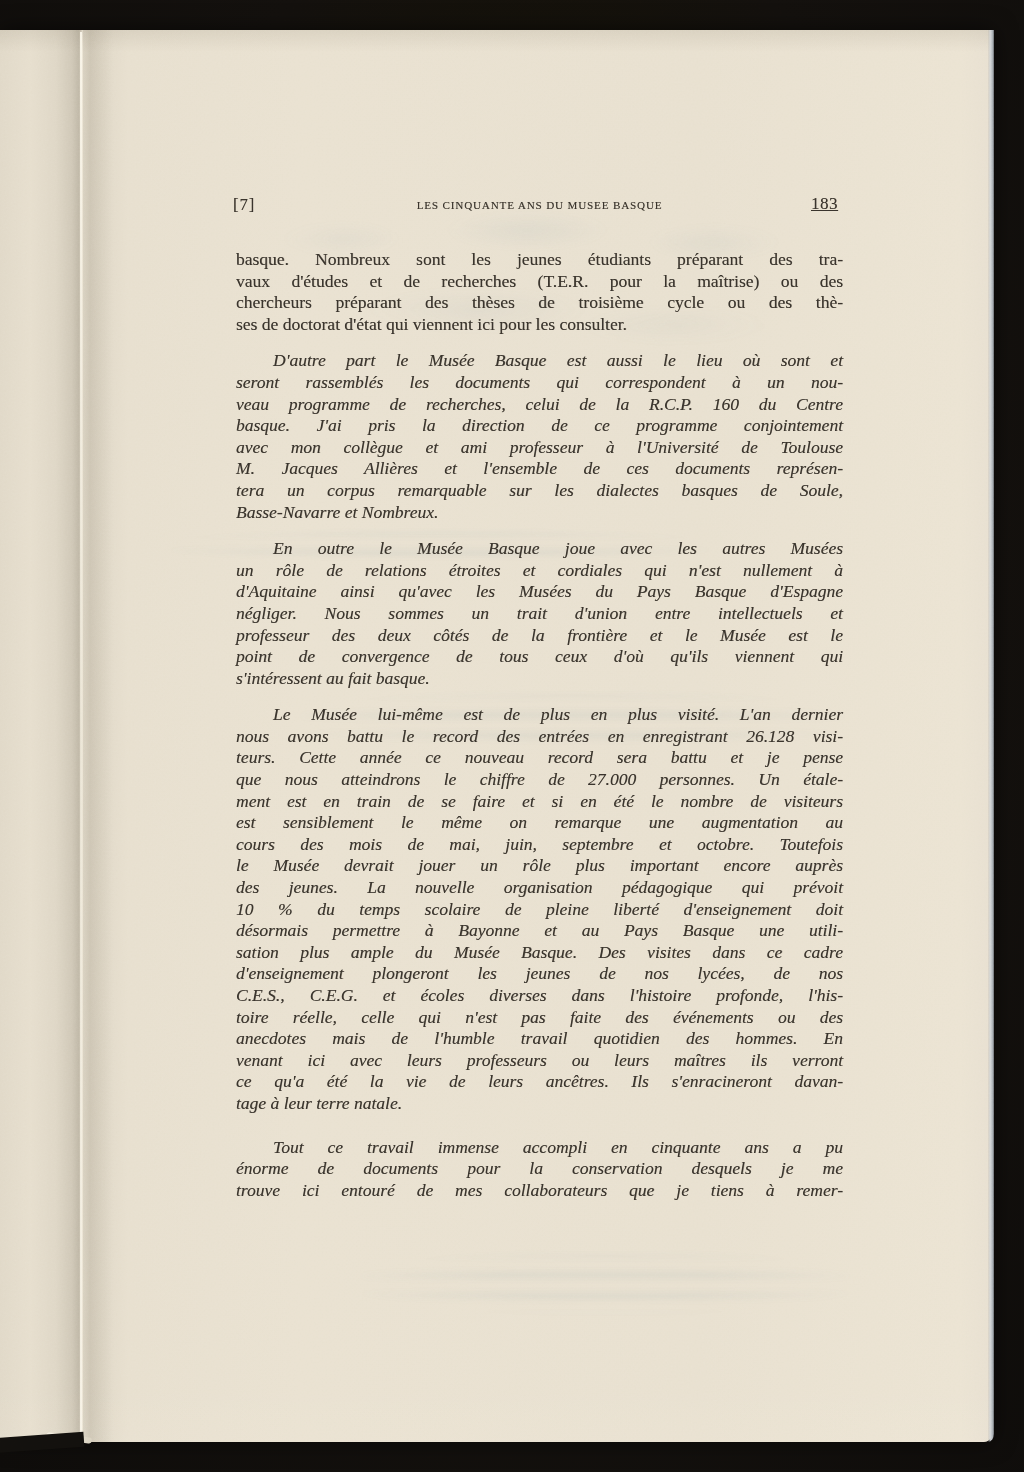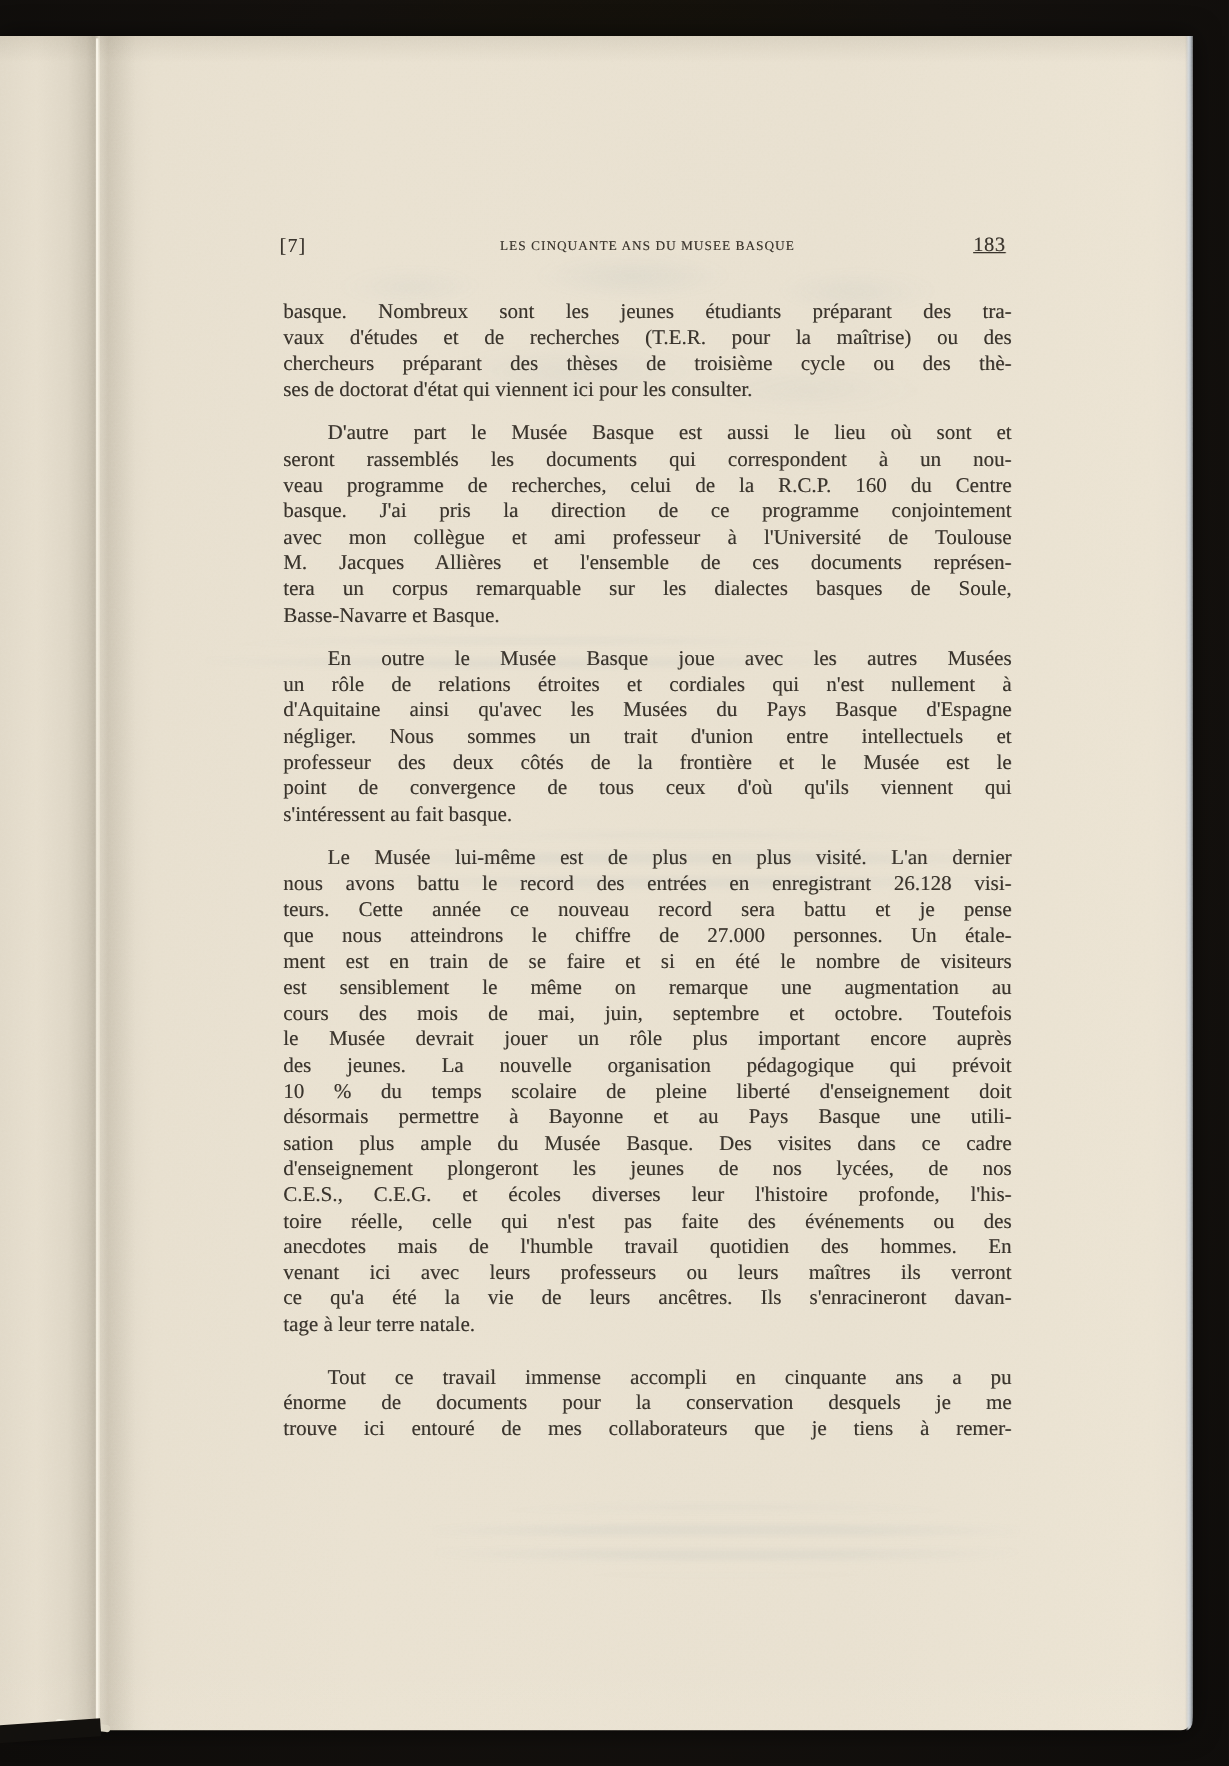--- a/index.html
+++ b/index.html
@@ -55,21 +55,21 @@
   .ghost-3 { left:360px; top:1220px; width:490px; height:66px; }
   
   .content { position:absolute; left:236px; top:163px; width:607px;
     color:#37322b; font-size:17.5px; line-height:21.6px;
     text-shadow:0.3px 0 0 rgba(55,50,43,0.5); }
   .running-head { position:relative; height:22px; margin-bottom:34px; }
   .h-num  { position:absolute; left:-3px; top:1px; font-size:16.5px; letter-spacing:1px; }
   .h-title{ position:absolute; left:50%; top:2px; transform:translateX(-50%);
     font-size:11px; letter-spacing:0.9px; white-space:nowrap; }
   .h-page { position:absolute; right:5px; top:0; font-size:17px; letter-spacing:0.5px;text-decoration:underline; }
-  .para + .para { margin-top:15px; }
+  .para + .para { margin-top:15px;font-style:italic; }
   .para:last-child { margin-top:22px; }
   .line { text-align:justify; text-align-last:justify; }
   .line.first-indent { text-indent:37px; }
   .line.lastline { text-align-last:left; }
   
   .noise { position:absolute; inset:0; mix-blend-mode:overlay; opacity:.32; pointer-events:none; }
 </style>
 </head>
 <body>
 
@@ -99,21 +99,21 @@
             <div class="line lastline">ses de doctorat d'état qui viennent ici pour les consulter.</div>
           </div>
           <div class="para">
             <div class="line first-indent">D'autre part le Musée Basque est aussi le lieu où sont et</div>
             <div class="line">seront rassemblés les documents qui correspondent à un nou-</div>
             <div class="line">veau programme de recherches, celui de la R.C.P. 160 du Centre</div>
             <div class="line">basque. J'ai pris la direction de ce programme conjointement</div>
             <div class="line">avec mon collègue et ami professeur à l'Université de Toulouse</div>
             <div class="line">M. Jacques Allières et l'ensemble de ces documents représen-</div>
             <div class="line">tera un corpus remarquable sur les dialectes basques de Soule,</div>
-            <div class="line lastline">Basse-Navarre et Basque.</div>
+            <div class="line lastline">Basse-Navarre et Nombreux.</div>
           </div>
           <div class="para">
             <div class="line first-indent">En outre le Musée Basque joue avec les autres Musées</div>
             <div class="line">un rôle de relations étroites et cordiales qui n'est nullement à</div>
             <div class="line">d'Aquitaine ainsi qu'avec les Musées du Pays Basque d'Espagne</div>
             <div class="line">négliger. Nous sommes un trait d'union entre intellectuels et</div>
             <div class="line">professeur des deux côtés de la frontière et le Musée est le</div>
             <div class="line">point de convergence de tous ceux d'où qu'ils viennent qui</div>
             <div class="line lastline">s'intéressent au fait basque.</div>
           </div>
@@ -124,21 +124,21 @@
             <div class="line">que nous atteindrons le chiffre de 27.000 personnes. Un étale-</div>
             <div class="line">ment est en train de se faire et si en été le nombre de visiteurs</div>
             <div class="line">est sensiblement le même on remarque une augmentation au</div>
             <div class="line">cours des mois de mai, juin, septembre et octobre. Toutefois</div>
             <div class="line">le Musée devrait jouer un rôle plus important encore auprès</div>
             <div class="line">des jeunes. La nouvelle organisation pédagogique qui prévoit</div>
             <div class="line">10 % du temps scolaire de pleine liberté d'enseignement doit</div>
             <div class="line">désormais permettre à Bayonne et au Pays Basque une utili-</div>
             <div class="line">sation plus ample du Musée Basque. Des visites dans ce cadre</div>
             <div class="line">d'enseignement plongeront les jeunes de nos lycées, de nos</div>
-            <div class="line">C.E.S., C.E.G. et écoles diverses leur l'histoire profonde, l'his-</div>
+            <div class="line">C.E.S., C.E.G. et écoles diverses dans l'histoire profonde, l'his-</div>
             <div class="line">toire réelle, celle qui n'est pas faite des événements ou des</div>
             <div class="line">anecdotes mais de l'humble travail quotidien des hommes. En</div>
             <div class="line">venant ici avec leurs professeurs ou leurs maîtres ils verront</div>
             <div class="line">ce qu'a été la vie de leurs ancêtres. Ils s'enracineront davan-</div>
             <div class="line lastline">tage à leur terre natale.</div>
           </div>
           <div class="para">
             <div class="line first-indent">Tout ce travail immense accompli en cinquante ans a pu</div>
             <div class="line">énorme de documents pour la conservation desquels je me</div>
             <div class="line">trouve ici entouré de mes collaborateurs que je tiens à remer-</div>

